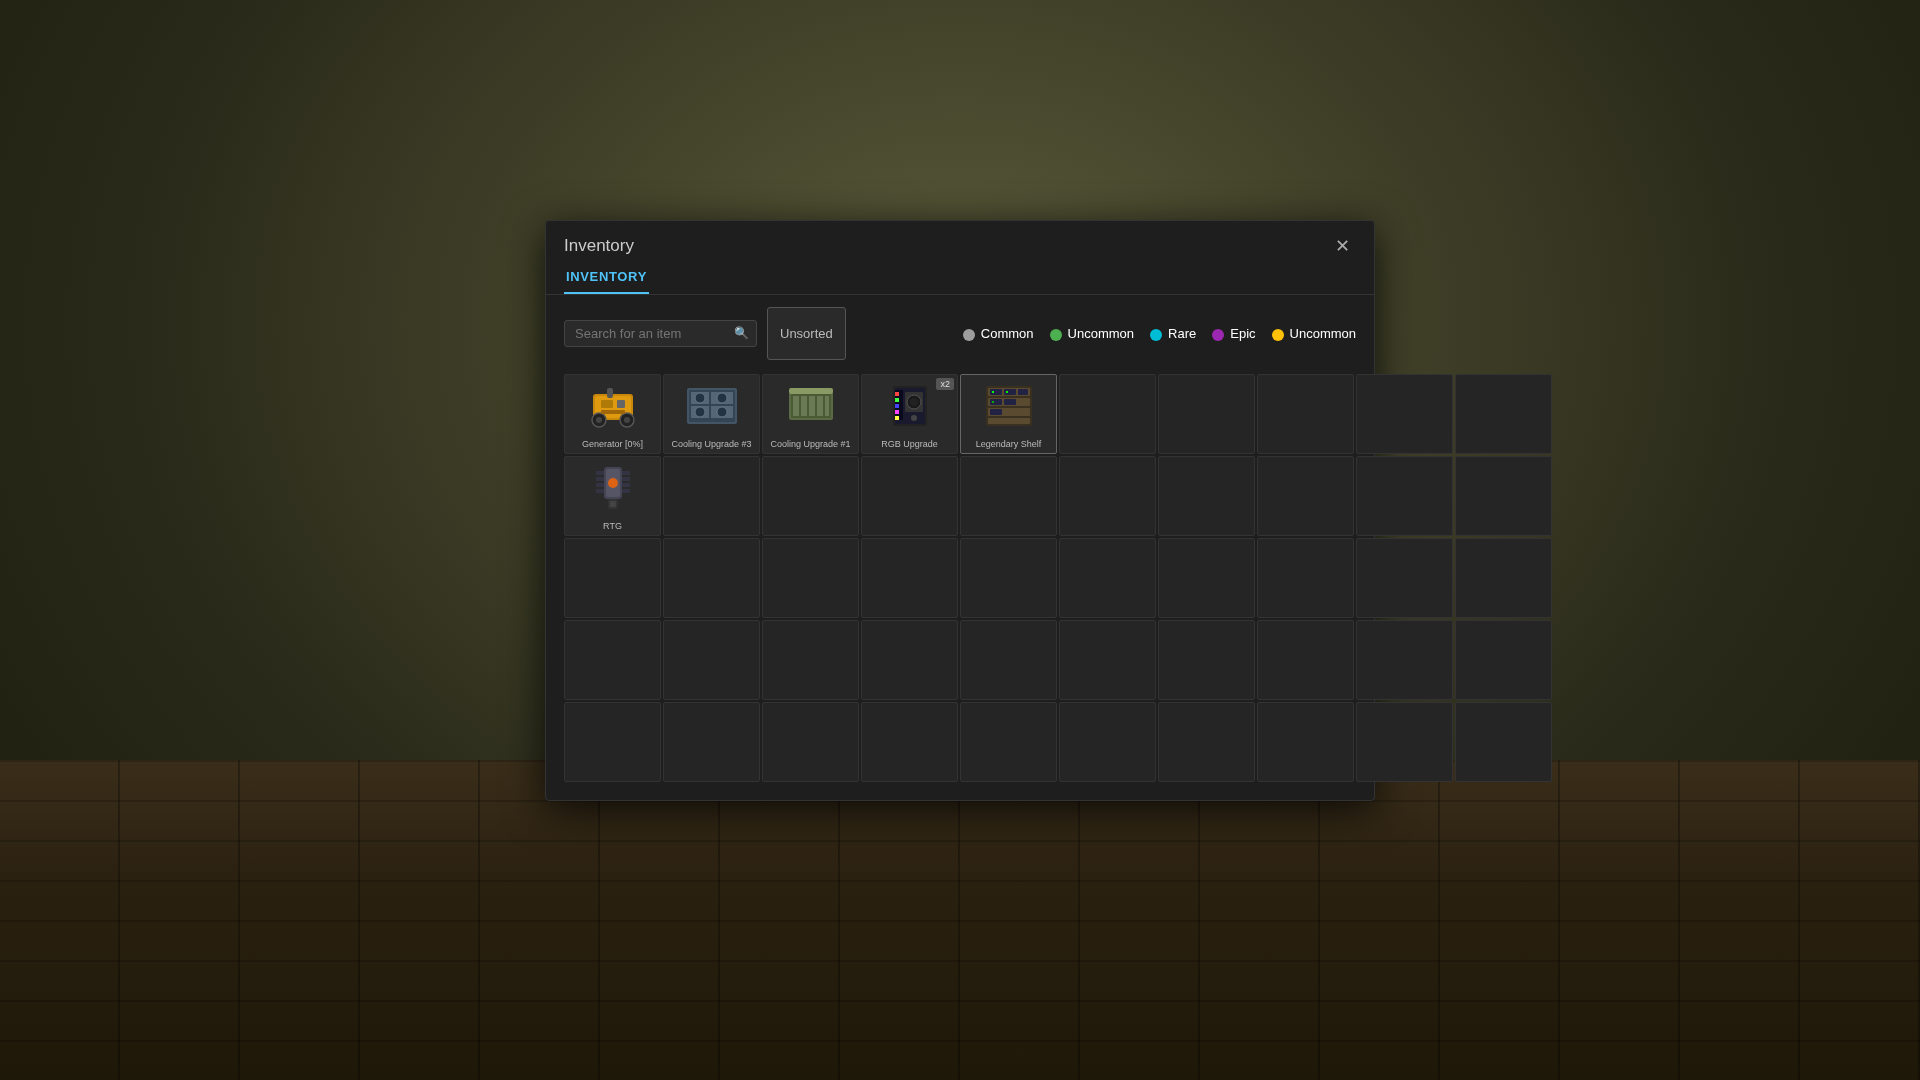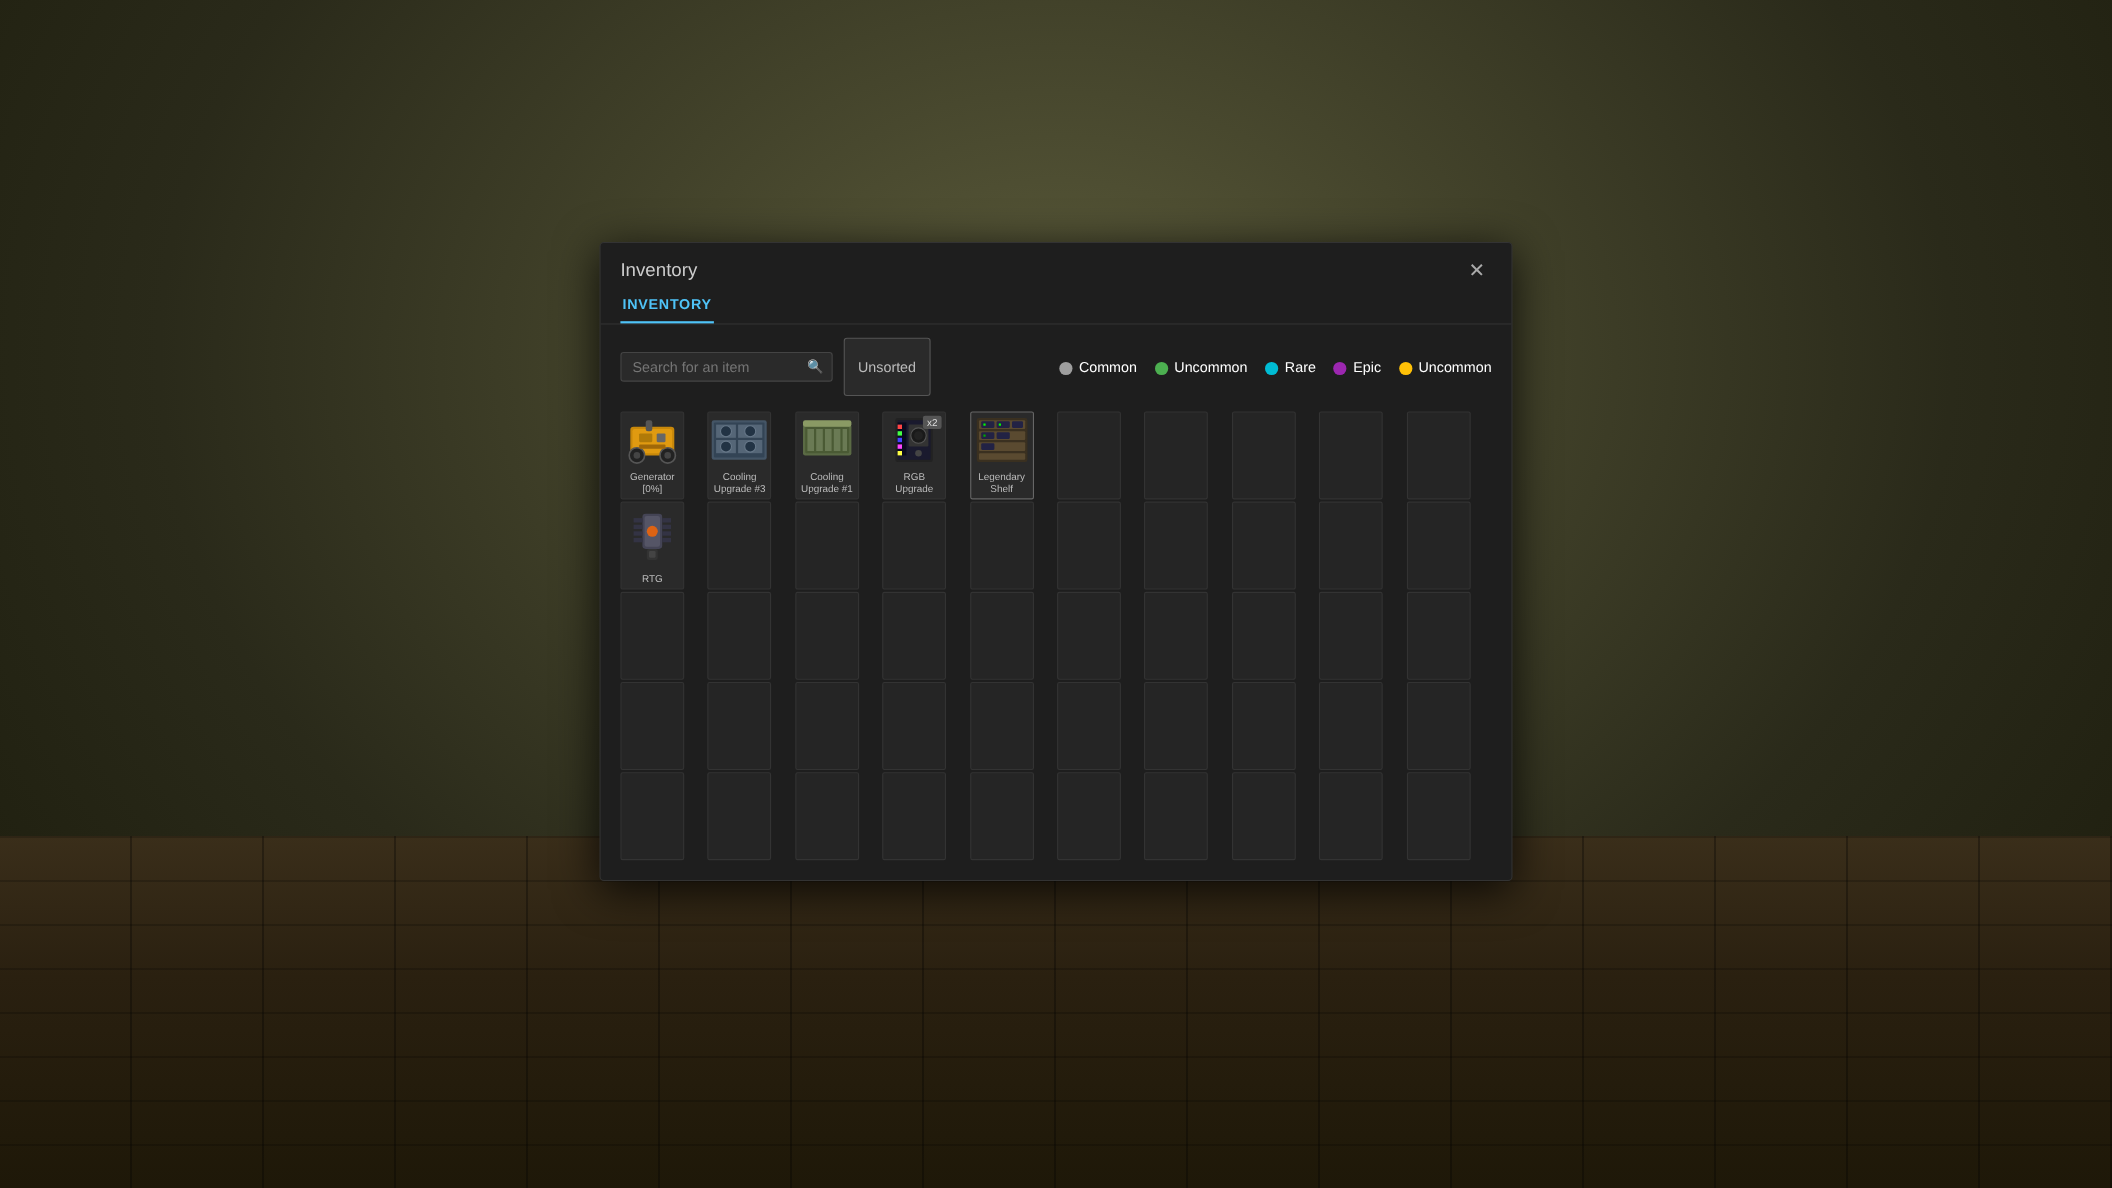--- a/index.html
+++ b/index.html
@@ -175,21 +175,21 @@
 
     .grid-area {
       display: grid;
       grid-template-columns: repeat(10, 1fr);
       gap: 2px;
       padding: 2px 18px 18px 18px;
       position: relative;
     }
 
     .grid-cell {
-      width: 58px;
+      width: 97px;
       height: 80px;
       background: #252525;
       border: 1px solid #333;
       border-radius: 2px;
       position: relative;
       display: flex;
       flex-direction: column;
       align-items: center;
       justify-content: flex-end;
       cursor: pointer;

